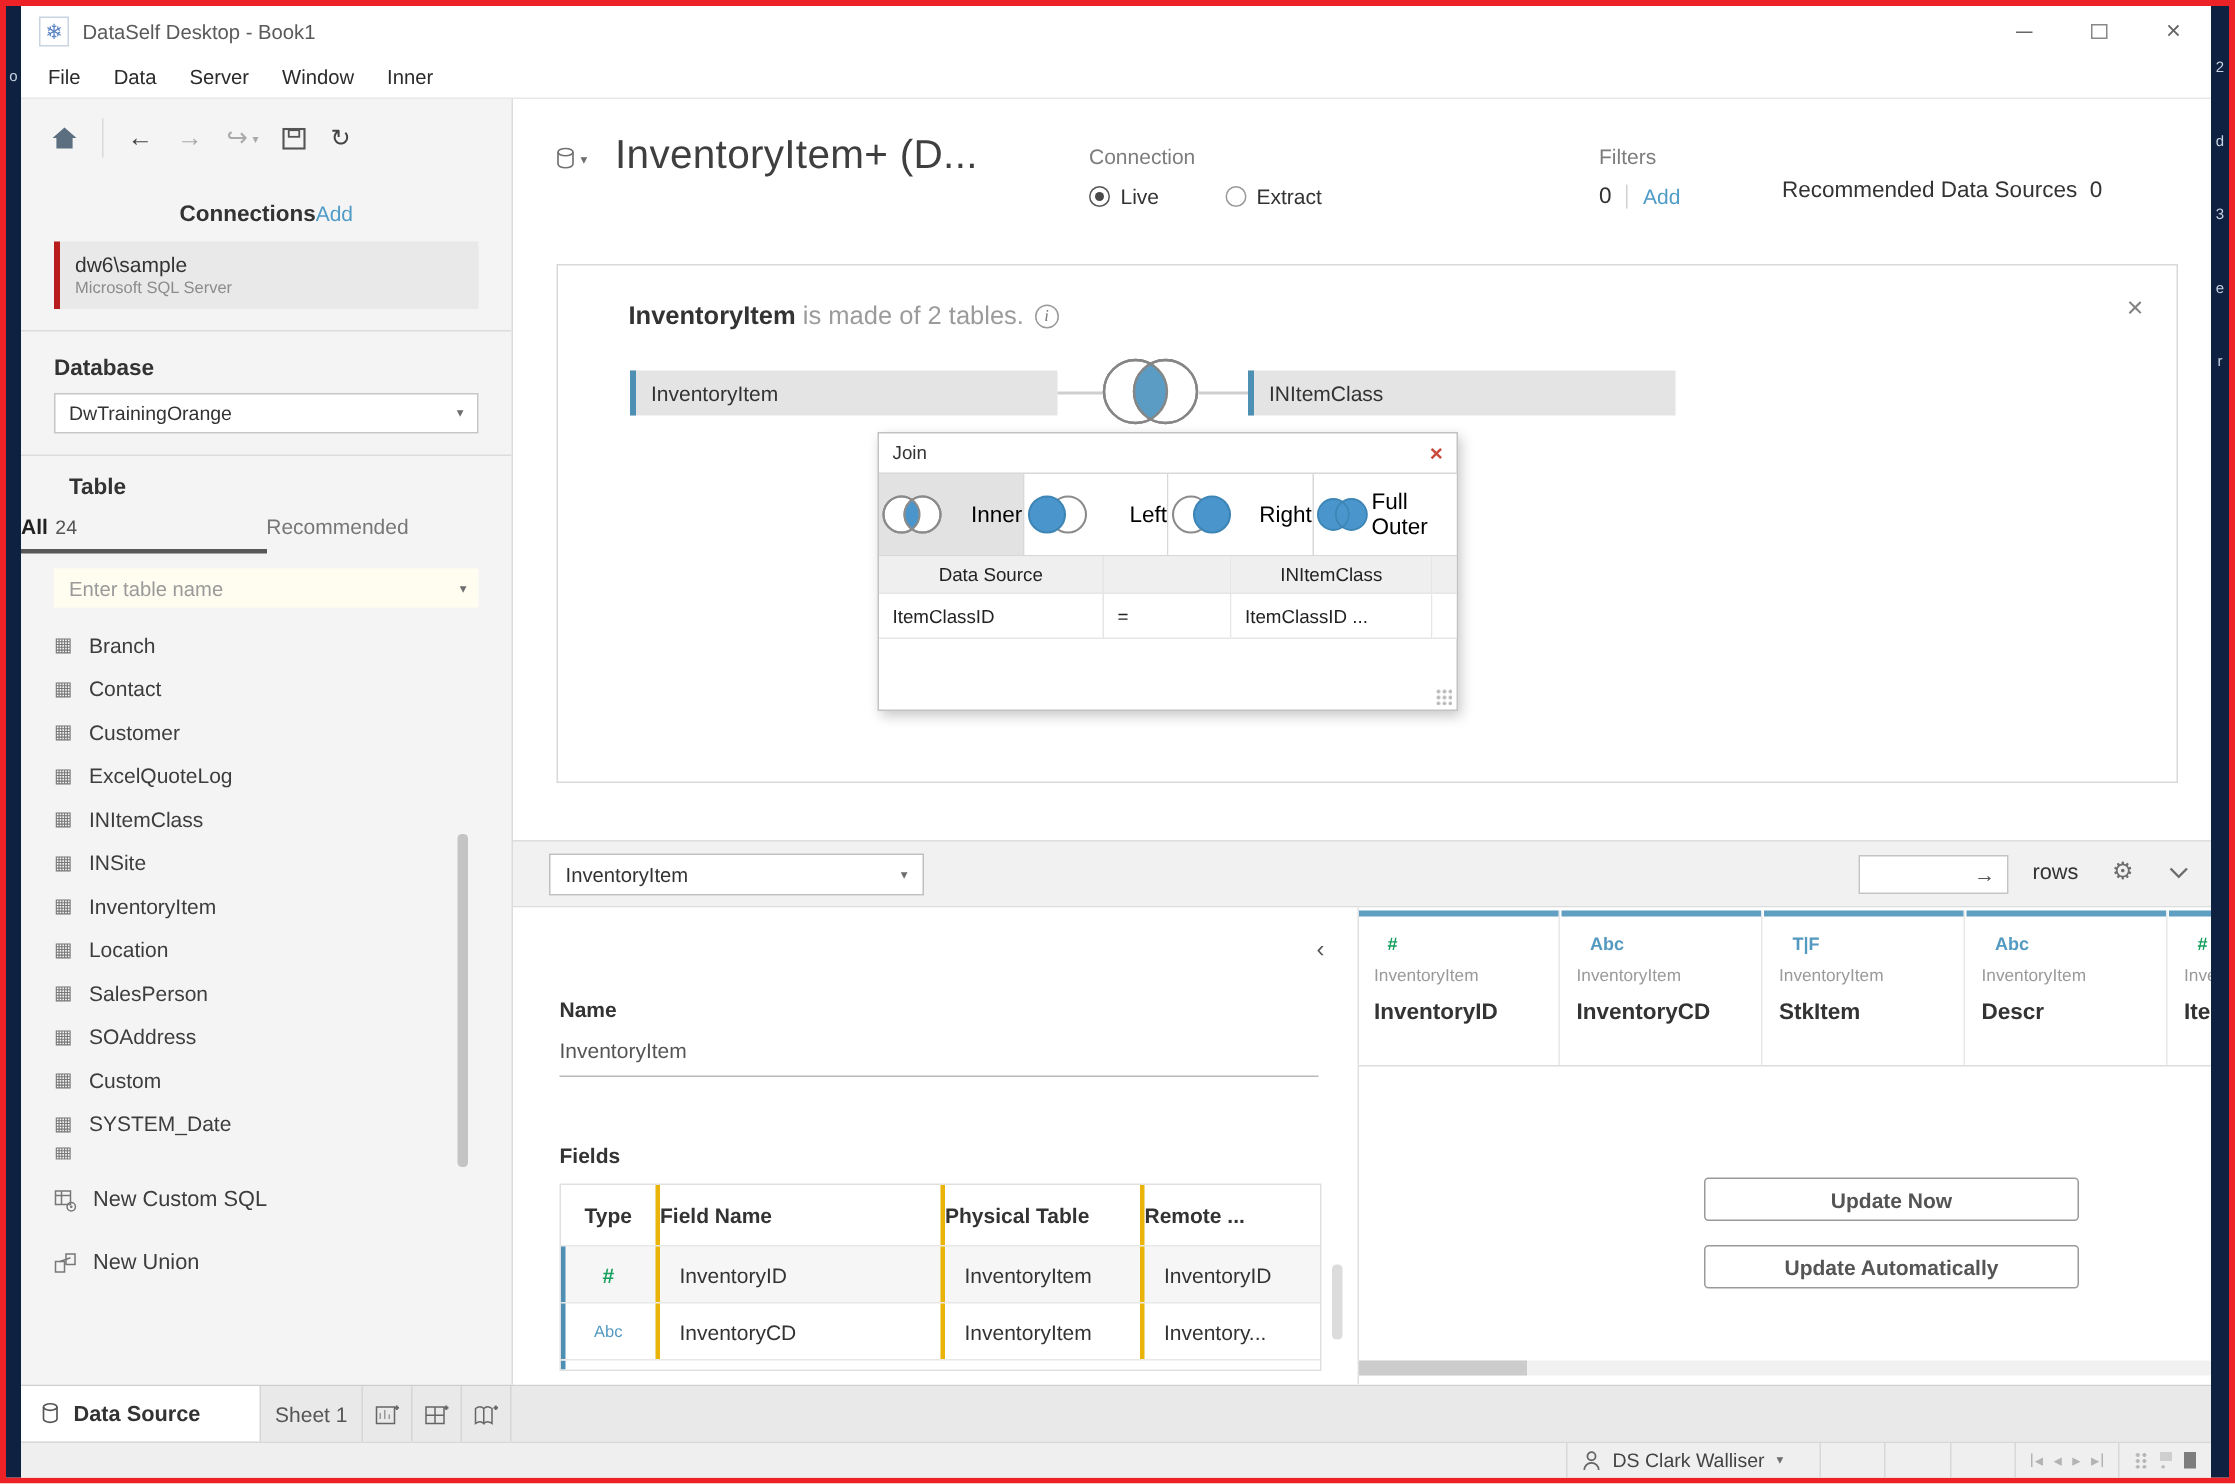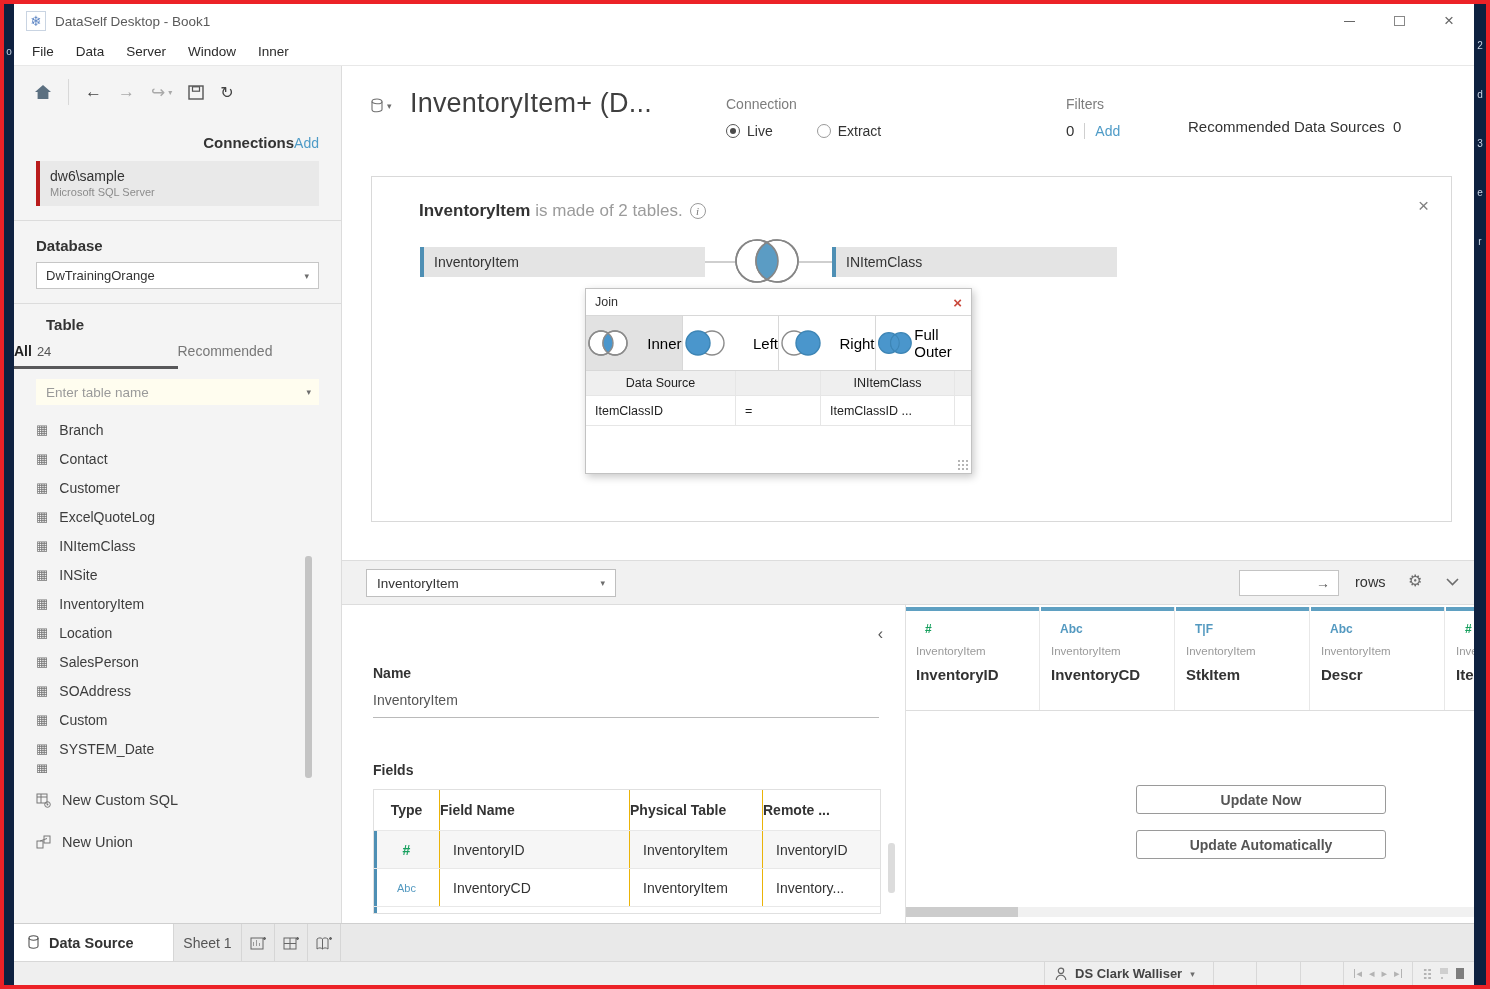--- a/index.html
+++ b/index.html
@@ -32,21 +32,21 @@
   
   .sidebar { width:328px; flex:none; background:#f4f4f4; border-right:1px solid #dcdcdc; display:flex; flex-direction:column; position:relative; overflow:hidden; }
   .side-toolbar { height:52px; flex:none; display:flex; align-items:center; padding-left:20px; gap:16px; color:#555; }
   .tool-btn { display:flex; align-items:center; font-size:17px; color:#444; }
   .tool-sep { width:1px; height:26px; background:#d8d8d8; }
   .tool-dim { color:#a9a9a9; }
   .tool-caret { font-size:8px; color:#a9a9a9; margin-left:3px; }
   .refresh-glyph { font-size:16px; }
 
   .side-section { padding:16px 22px 14px; flex:none; }
-  .sec-head { display:flex; justify-content:flex-end; align-items:baseline; }
+  .sec-head { display:flex; justify-content:center; align-items:baseline; }
   .sec-title { font-size:15px; font-weight:bold; color:#333; }
   .blue-link { color:#4e9bc7; font-size:14px; cursor:pointer; }
   .conn-card { margin-top:10px; background:#e9e9e9; border-left:4px solid #b91c1c; padding:7px 10px 8px; }
   .conn-name { font-size:14px; color:#333; }
   .conn-sub { font-size:11px; color:#8c8c8c; margin-top:2px; }
   .h-divider { height:1px; background:#dcdcdc; flex:none; }
 
   .select-box { margin-top:8px; height:27px; background:#fff; border:1px solid #c6c6c6; display:flex; align-items:center; justify-content:space-between; padding:0 9px; font-size:13px; color:#333; }
   .caret { font-size:9px; color:#6d6d6d; }
 
@@ -131,21 +131,21 @@
   
   .bottom-row { position:absolute; left:0; top:539px; right:0; bottom:0; display:flex; }
   .left-panel { width:564px; flex:none; border-right:1px solid #e0e0e0; position:relative; background:#fff; }
   .collapse-btn { position:absolute; right:22px; top:20px; color:#555; font-size:16px; cursor:pointer; }
   .name-label { position:absolute; left:31px; top:60px; font-size:14px; font-weight:bold; color:#333; }
   .name-value { position:absolute; left:31px; top:87px; width:506px; font-size:14px; color:#555; padding-bottom:9px; border-bottom:1px solid #bababa; }
   .fields-label { position:absolute; left:31px; top:157px; font-size:14px; font-weight:bold; color:#333; }
   .fields-table { position:absolute; left:31px; top:184px; width:508px; border:1px solid #e0e0e0; font-size:14px; color:#333; background:#fff; }
   .f-row { display:flex; align-items:center; position:relative; }
   .f-head .fc { font-weight:bold; padding:12px 0; }
-  .fc { border-right:1px solid #eab308; padding-left:13px; }
+  .fc { border-right:3px solid #eab308; padding-left:13px; }
   .fc:last-child { border-right:none; }
   .fc-type { width:66px; text-align:center; padding-left:0; flex:none; }
   .fc-name { width:190px; flex:none; }
   .fc-phys { width:133px; flex:none; }
   .fc-rem  { width:115px; flex:none; }
   .f-data { height:38px; border-top:1px solid #e8e8e8; }
   .f-data .fc { align-self:stretch; display:flex; align-items:center; }
   .f-data .fc-type { justify-content:center; }
   .f-data::before { content:""; position:absolute; left:0; top:0; bottom:0; width:3px; background:#4e8fb4; }
   .f-alt { background:#f6f6f6; }
@@ -168,21 +168,21 @@
   .h-thumb { position:absolute; left:0; bottom:6px; width:112px; height:10px; background:#cccccc; }
 
   
   .tabbar { height:38px; flex:none; background:#e9e9e9; border-top:1px solid #cfcfcf; display:flex; align-items:stretch; }
   .tab-ds { width:160px; background:#fff; display:flex; align-items:center; gap:9px; padding-left:14px; font-size:14.5px; font-weight:bold; color:#333; border-right:1px solid #d6d6d6; }
   .tab-sheet { width:68px; display:flex; align-items:center; justify-content:center; font-size:14px; color:#555; border-right:1px solid #d6d6d6; cursor:pointer; }
   .tab-new { width:33px; display:flex; align-items:center; justify-content:center; border-right:1px solid #d6d6d6; cursor:pointer; }
 
   
   .statusbar { height:24px; flex:none; background:#efefef; border-top:1px solid #d8d8d8; display:flex; align-items:center; justify-content:flex-end; font-size:13px; color:#444; }
-  .sb-cell { height:100%; display:flex; align-items:center; border-left:1px solid #d8d8d8; padding:0 10px;font-weight:bold; }
+  .sb-cell { height:100%; display:flex; align-items:center; border-left:1px solid #d8d8d8; padding:0 10px; }
   .sb-user { gap:8px; width:169px; cursor:pointer; }
   .sb-empty1 { width:43px; } .sb-empty2 { width:44px; } .sb-empty3 { width:43px; }
   .sb-nav { width:69px; gap:7px; color:#b3b3b3; font-size:11px; justify-content:center; }
   .nav-bar { width:1.5px; height:9px; background:#b3b3b3; display:inline-block; }
   .nav-ic { display:inline-flex; align-items:center; gap:1px; }
   .sb-views { width:62px; gap:8px; justify-content:center; }
   .ic-grid1 { width:13px; height:11px; background-image:radial-gradient(#b4b4b4 1.2px, transparent 1.4px); background-size:4.4px 4px; }
   .ic-grid2 { width:13px; height:11px; background:linear-gradient(#cfcfcf,#cfcfcf) no-repeat 0 0/13px 6px, radial-gradient(#c0c0c0 1.2px, transparent 1.4px) no-repeat 0 8px/4.4px 4px; }
   .ic-grid3 { width:12px; height:11px; background:#7d7d7d; }
 

